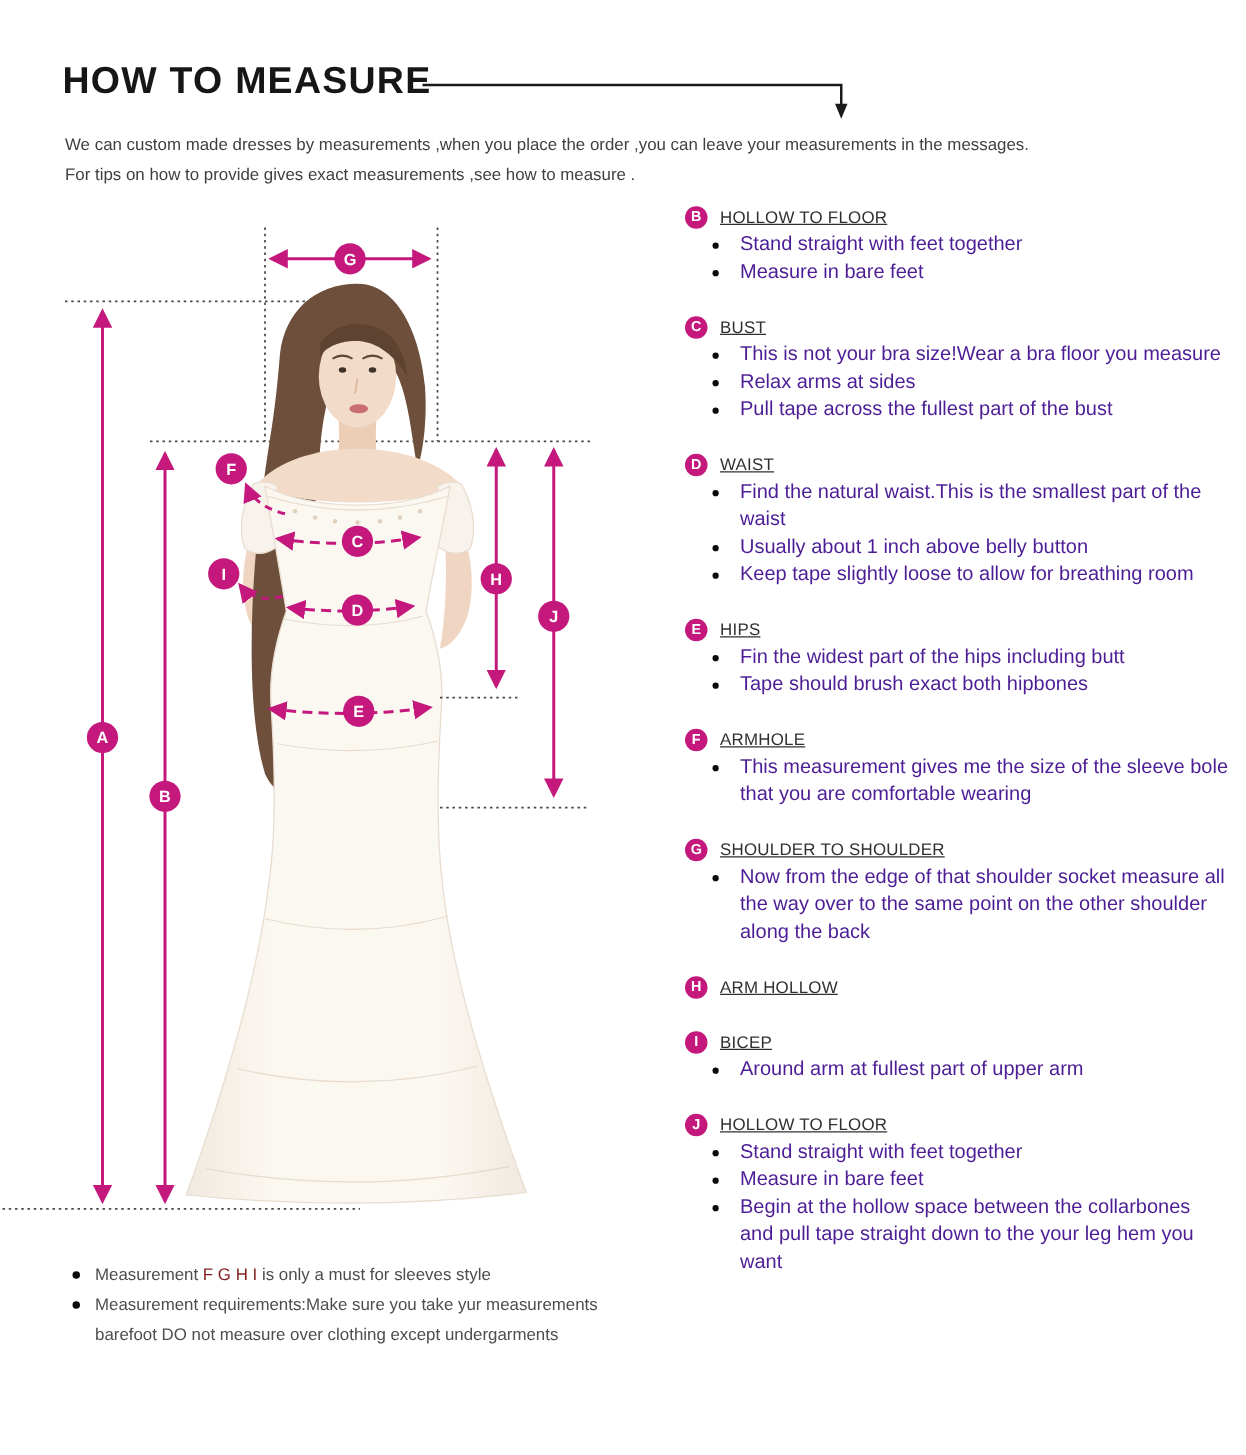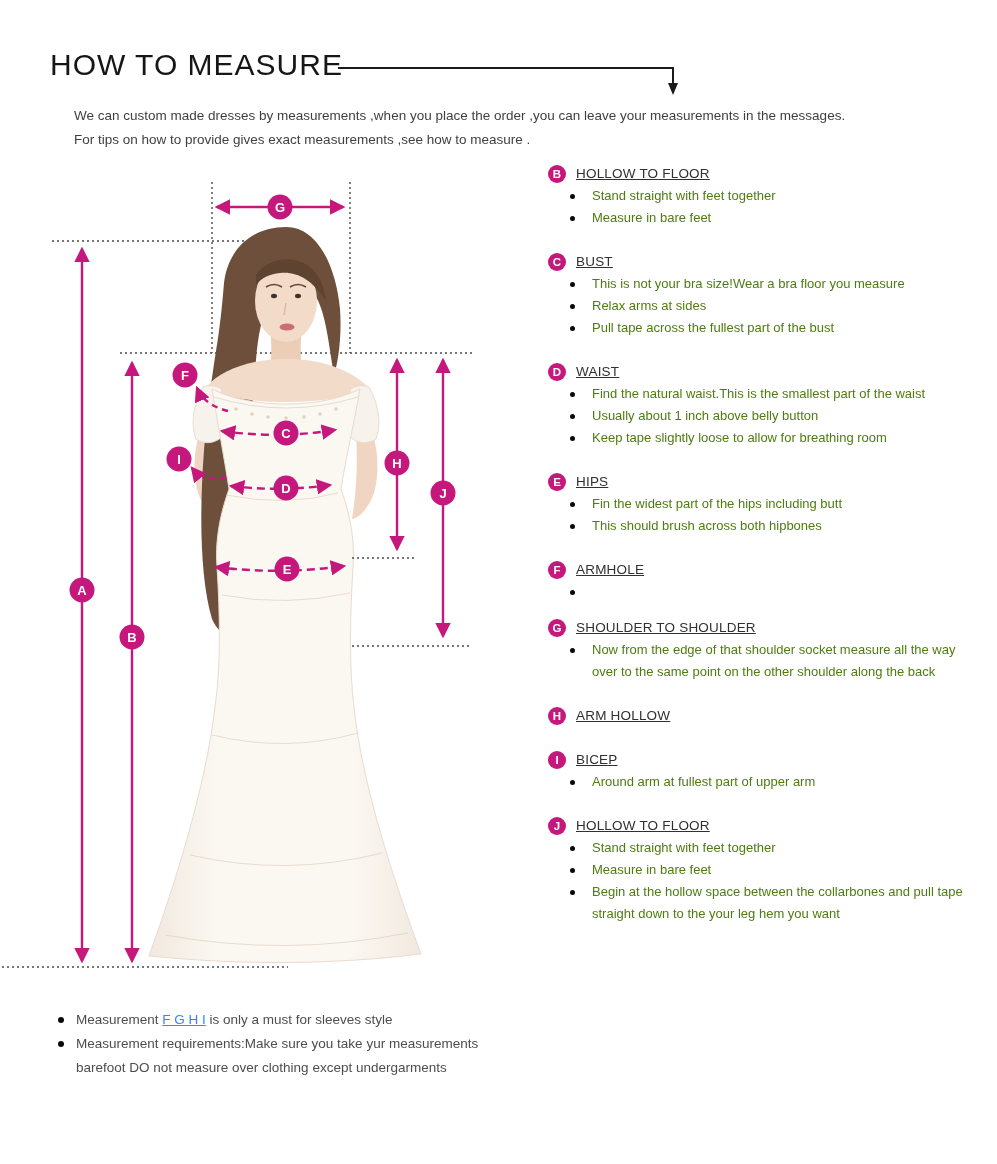--- a/index.html
+++ b/index.html
@@ -1,42 +1,42 @@
 <!DOCTYPE html>
 <html><head>
 <meta charset="utf-8">
 <style>
   html,body{margin:0;padding:0;background:#fff;}
   .page{position:relative;width:997px;height:1164px;background:#fff;overflow:hidden;
         font-family:"Liberation Sans",sans-serif;}
   
-  .title{position:absolute;left:50px;top:48px;font-size:30px;font-weight:400;
+  .title{position:absolute;left:50px;top:48px;font-size:30px;font-weight:700;
          color:#161616;letter-spacing:1px;white-space:nowrap;}
   .title-line{position:absolute;left:332px;top:53px;}
   .intro{position:absolute;left:52px;top:104px;font-size:13.5px;color:#3f3f3f;
-         line-height:24px;white-space:nowrap;margin-left:22px;}
+         line-height:24px;white-space:nowrap;}
   
   .sections{position:absolute;left:548px;top:163px;width:435px;}
   .section{margin-bottom:22px;}
   .sec-head{display:flex;align-items:center;margin-bottom:0;}
   .badge{width:18px;height:18px;border-radius:50%;background:#c4187d;color:#fff;
          font-size:11.5px;font-weight:bold;text-align:center;line-height:18px;
          flex:none;margin-right:10px;}
   .sec-title{font-size:13.5px;color:#303030;letter-spacing:.2px;line-height:22px;text-decoration:underline;}
   .bullet{display:flex;align-items:flex-start;}
   .dot{width:5px;height:5px;border-radius:50%;background:#0a0a0a;flex:none;
        margin:9px 17px 0 22px;}
-  .btext{max-width:392px;font-size:13px;color:#4d7c0f;line-height:22px;}
+  .btext{max-width:392px;font-size:16px;color:#4c1d95;line-height:22px;}
   
   .notes{position:absolute;left:52px;top:1008px;width:470px;}
   .note{display:flex;align-items:flex-start;}
   .ndot{width:6px;height:6px;border-radius:50%;background:#0a0a0a;flex:none;
         margin:9px 12px 0 6px;}
   .ntext{max-width:412px;font-size:13.5px;color:#4d4d4d;line-height:24px;}
-  .hl{color:#3b82f6;text-decoration:underline;}
+  .hl{color:#7f1d1d;}
   
   .diagram{position:absolute;left:0;top:175px;width:520px;height:800px;}
   .badge-text{font-family:"Liberation Sans",sans-serif;font-size:13px;font-weight:bold;
               fill:#fff;text-anchor:middle;}
 </style>
 </head>
 <body>
 
 <div class="page">
 
@@ -240,31 +240,32 @@
       <div class="sec-head">
         <span class="badge">E</span>
         <span class="sec-title">HIPS</span>
       </div>
       <div class="bullet">
           <span class="dot"></span>
           <span class="btext">Fin the widest part of the hips including butt</span>
         </div>
       <div class="bullet">
           <span class="dot"></span>
-          <span class="btext">This should brush across both hipbones</span>
+          <span class="btext">Tape should brush exact both hipbones</span>
         </div>
     </div>
 
     <div class="section">
       <div class="sec-head">
         <span class="badge">F</span>
         <span class="sec-title">ARMHOLE</span>
       </div>
       <div class="bullet">
           <span class="dot"></span>
+          <span class="btext">This measurement gives me the size of the sleeve bole that you are comfortable wearing</span>
         </div>
     </div>
 
     <div class="section">
       <div class="sec-head">
         <span class="badge">G</span>
         <span class="sec-title">SHOULDER TO SHOULDER</span>
       </div>
       <div class="bullet">
           <span class="dot"></span>

